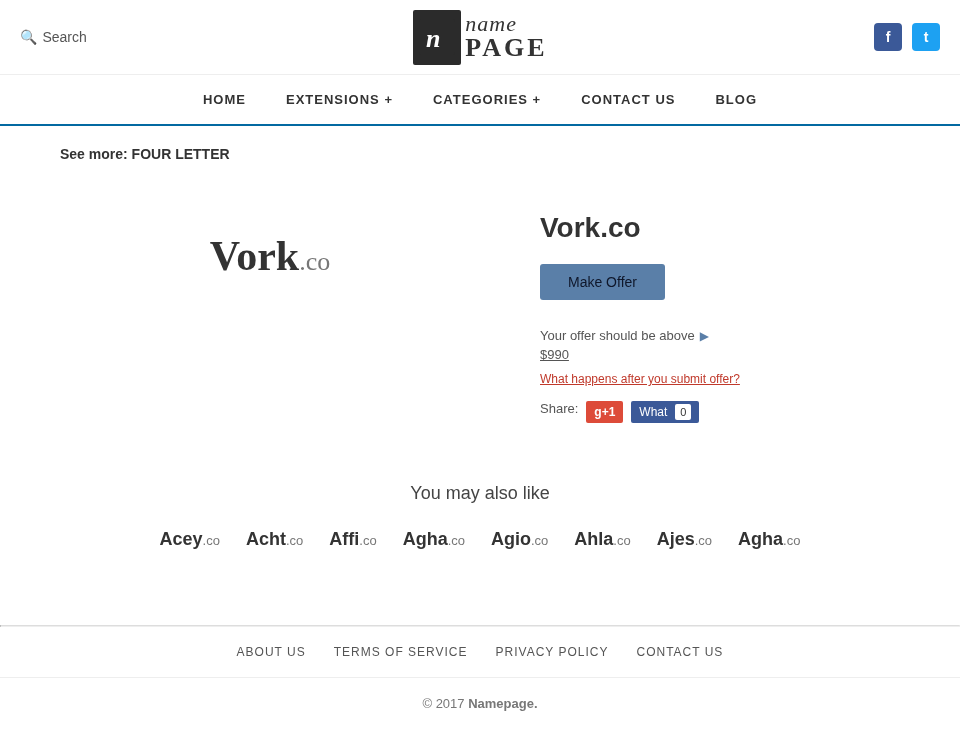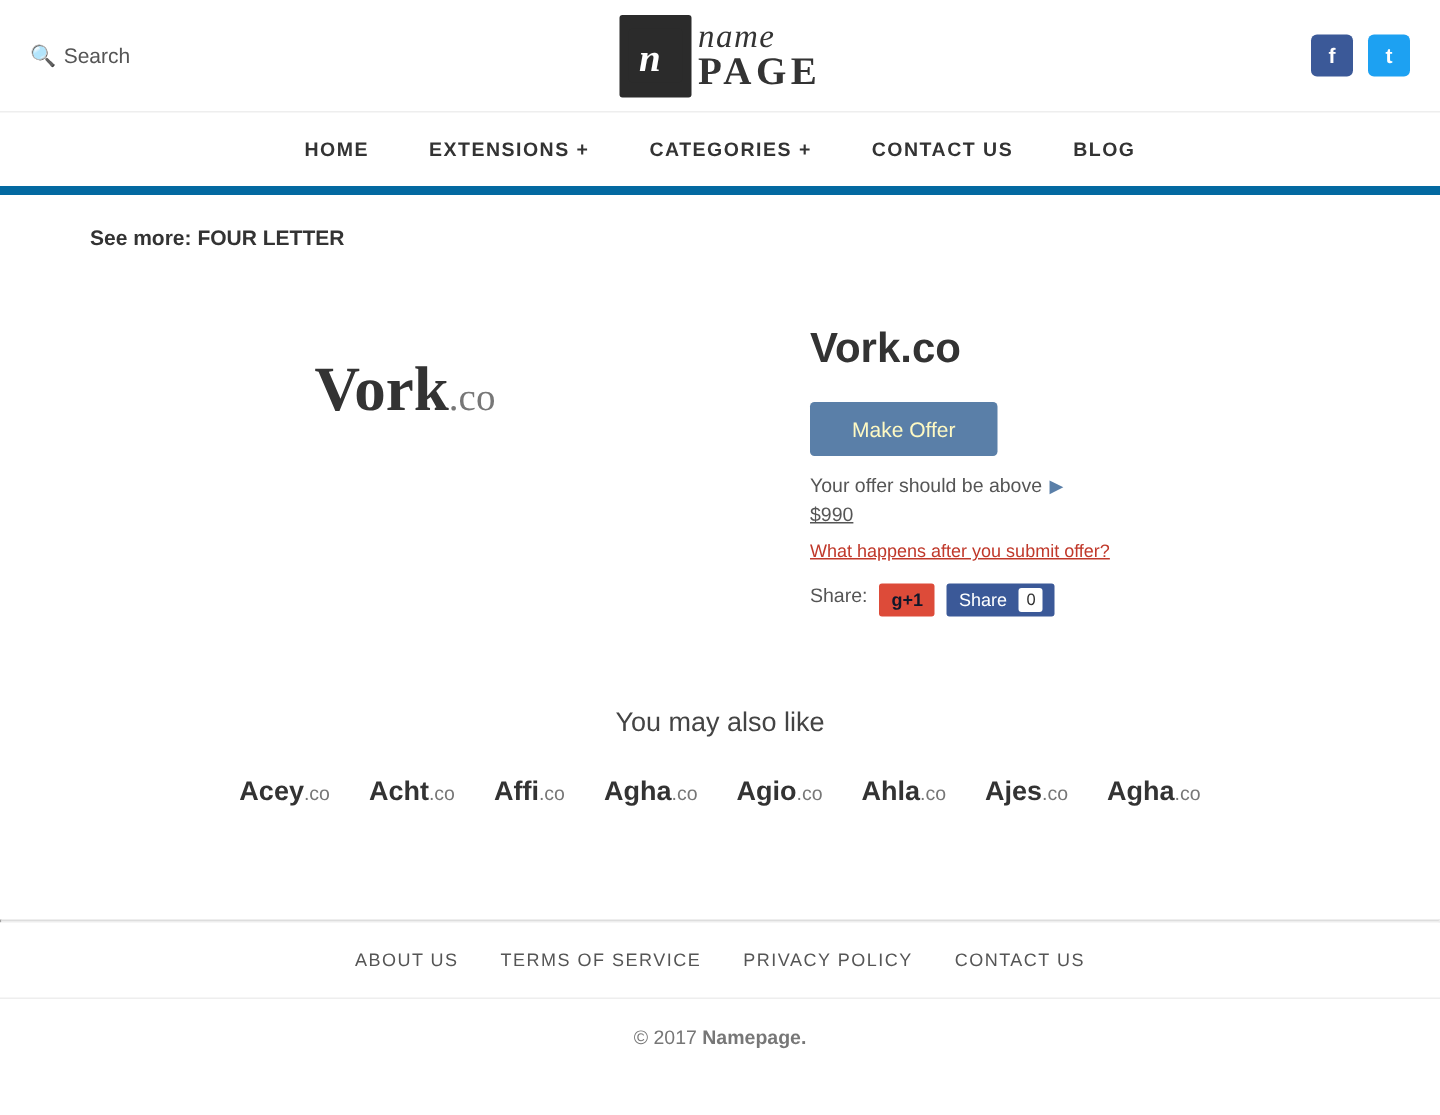--- a/index.html
+++ b/index.html
@@ -86,21 +86,21 @@
       text-decoration: none;
     }
     .social-btn.twitter { background: #1da1f2; }
 
     
     .nav {
       display: flex;
       justify-content: center;
       gap: 40px;
       padding: 12px 0;
-      border-bottom: 6px solid #0369a1;
+      border-bottom: 2px solid #0369a1;
     }
     .nav-item {
       font-size: 13px;
       font-weight: bold;
       letter-spacing: 1px;
       color: #333;
       text-decoration: none;
       cursor: pointer;
       padding: 5px 0;
     }
@@ -150,27 +150,27 @@
       padding-top: 10px;
     }
     .domain-title {
       font-size: 28px;
       font-weight: bold;
       color: #333;
       margin-bottom: 20px;
     }
     .make-offer-btn {
       background: #5a7fa8;
-      color: #fef9c3;
+      color: #0f172a;
       border: none;
       padding: 10px 28px;
       font-size: 14px;
       cursor: pointer;
       border-radius: 3px;
-      margin-bottom: 12px;
+      margin-bottom: 28px;
     }
     .offer-hint {
       display: flex;
       align-items: flex-end;
       gap: 5px;
       font-size: 13px;
       color: #555;
       margin-bottom: 4px;
     }
     .offer-hint .arrow { color: #5a7fa8; font-size: 12px; }
@@ -189,21 +189,21 @@
       display: block;
     }
     .share-row {
       display: flex;
       gap: 8px;
       font-size: 13px;
       color: #555;
     }
     .gplus-btn {
       background: #dd4b39;
-      color: #0f172a;
+      color: #ffffff;
       border: none;
       padding: 3px 8px;
       font-size: 12px;
       cursor: pointer;
       border-radius: 2px;
       font-weight: bold;
     }
     .fb-like-btn {
       display: flex;
       align-items: center;
@@ -346,21 +346,21 @@
       <div class="offer-hint">
         <span>Your offer should be above</span>
         <span class="arrow">▶</span>
       </div>
       <div class="offer-price">$990</div>
       <a class="what-happens" href="#">What happens after you submit offer?</a>
       <div class="share-row">
         <span>Share:</span>
         <button class="gplus-btn">g+1</button>
         <button class="fb-like-btn">
-          <span>Share</span>
+          <span>What</span>
           <span class="fb-count">0</span>
         </button>
       </div>
     </div>
   </div>
 
   <div class="also-like">
     <div class="also-like-title">You may also like</div>
     <div class="similar-domains">
       <div class="similar-domain-item">

